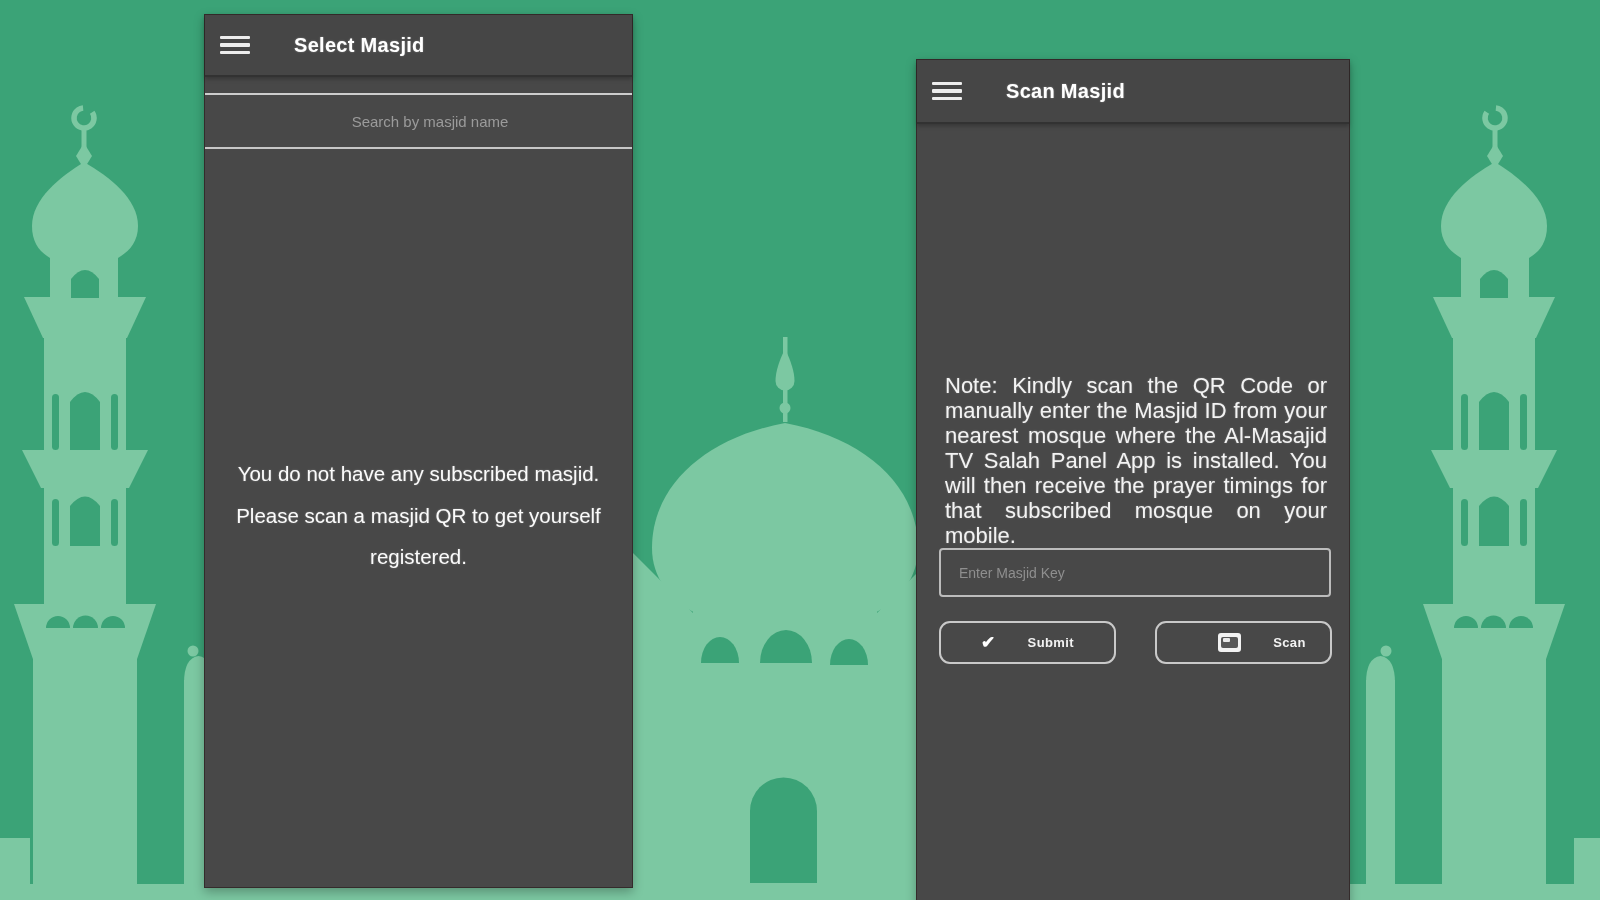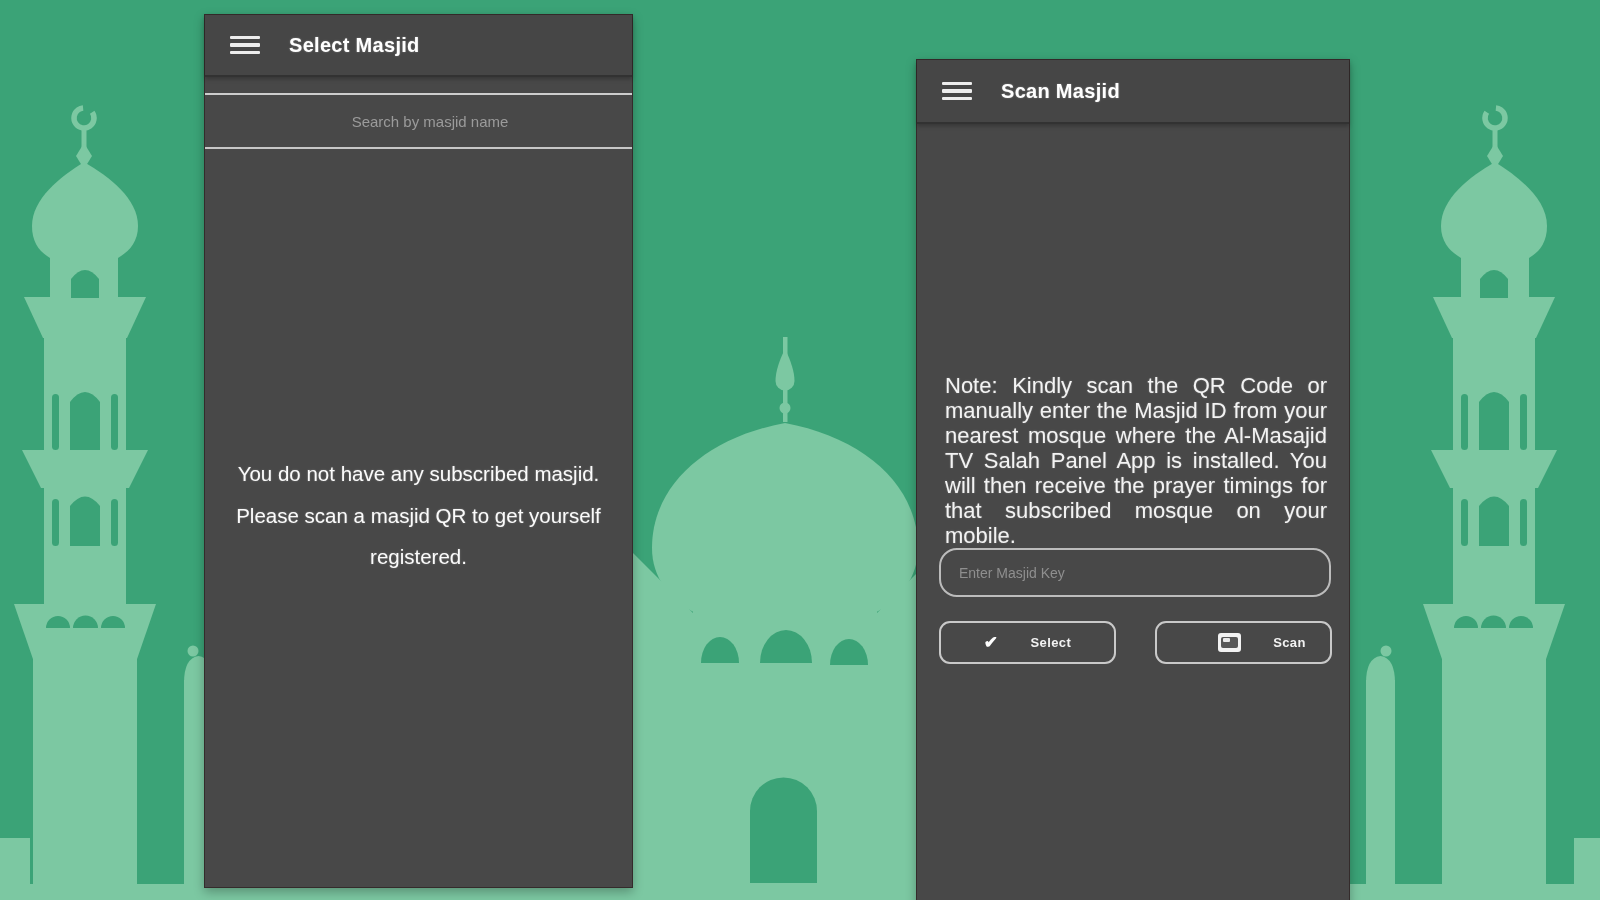--- a/index.html
+++ b/index.html
@@ -14,22 +14,22 @@
   .panel {
     position:absolute; background:#484848;
     border:1px solid #342b2b;
     box-shadow:0 4px 10px rgba(0,0,0,0.28);
     box-sizing:border-box;
   }
   #panel-left  { left:204px; top:14px;  width:429px; height:874px; }
   #panel-right { left:916px; top:15px;  width:434px; height:862px;margin-top:44px; }
 
   .appbar {
-    display:flex; align-items:center; gap:29px;
-    padding-left:25px; background:#464646;
+    display:flex; align-items:center; gap:44px;
+    padding-left:15px; background:#464646;
     border-bottom:2px solid rgba(0,0,0,0.28);
     box-shadow:0 2px 4px rgba(0,0,0,0.25);
   }
   #panel-left  .appbar { height:60px; }
   #panel-right .appbar { height:62px; }
   .appbar-title {
     color:#ffffff; font-size:20px; font-weight:bold; letter-spacing:0.3px;
     text-shadow:0 0 2px rgba(255,255,255,0.35);
   }
   .hamburger { width:30px; cursor:pointer; }
@@ -54,21 +54,21 @@
 
   
   .note-text {
     position:absolute; top:313px; left:28px; width:382px;
     color:#f3f3f3; font-size:22px; line-height:25px;
     text-align:justify; text-shadow:0 0 2px rgba(255,255,255,0.28);
   }
   .masjid-key-input {
     position:absolute; top:488px; left:22px; width:392px; height:49px;
     box-sizing:border-box; background:transparent;
-    border:2px solid #bcbcbc; border-radius:18px;
+    border:2px solid #bcbcbc; border-radius:4px;
     color:#d8d8d8; font-size:14px; padding:0 18px;
     font-family:"Liberation Sans", sans-serif; outline:none;
   }
   .masjid-key-input::placeholder { color:#8f8f8f; }
   .btn {
     position:absolute; top:561px; height:43px; width:177px;
     box-sizing:border-box; background:transparent;
     border:2.5px solid #c9c9c9; border-radius:11px;
     display:flex; align-items:center; justify-content:center; gap:32px;
     color:#f2f2f2; font-size:13px; font-weight:bold; letter-spacing:0.4px;
@@ -182,19 +182,19 @@
       <span></span>
         <span></span>
         <span></span>
     </div>
     <div class="appbar-title">Scan Masjid</div>
   </div>
   <div class="note-text">Note: Kindly scan the QR Code or manually enter the Masjid ID from your nearest mosque where the Al-Masajid TV Salah Panel App is installed. You will then receive the prayer timings for that subscribed mosque on your mobile.</div>
   <input class="masjid-key-input" type="text" placeholder="Enter Masjid Key" style="">
   <button id="submit-btn" class="btn">
     <span class="check-glyph">✔</span>
-    <span>Select</span>
+    <span>Submit</span>
   </button>
   <button id="scan-btn" class="btn">
     <span class="cam-icon"></span>
     <span>Scan</span>
   </button>
 </div>
 
 </body></html>

